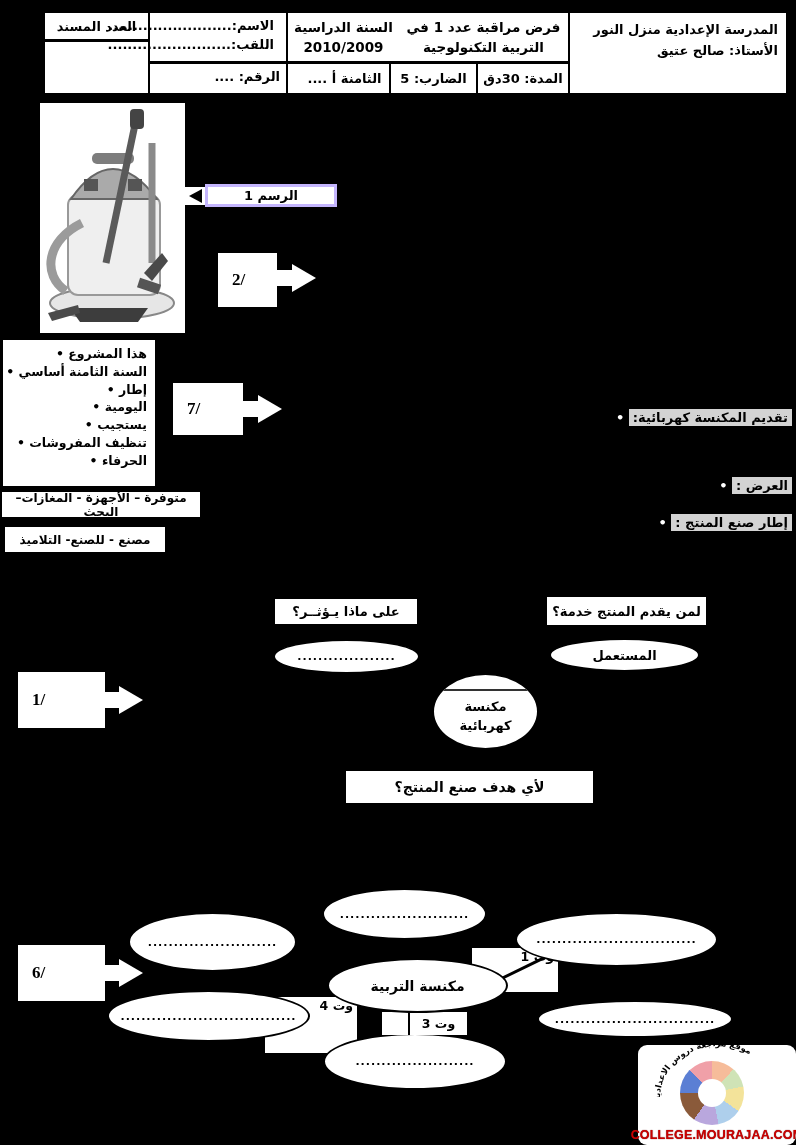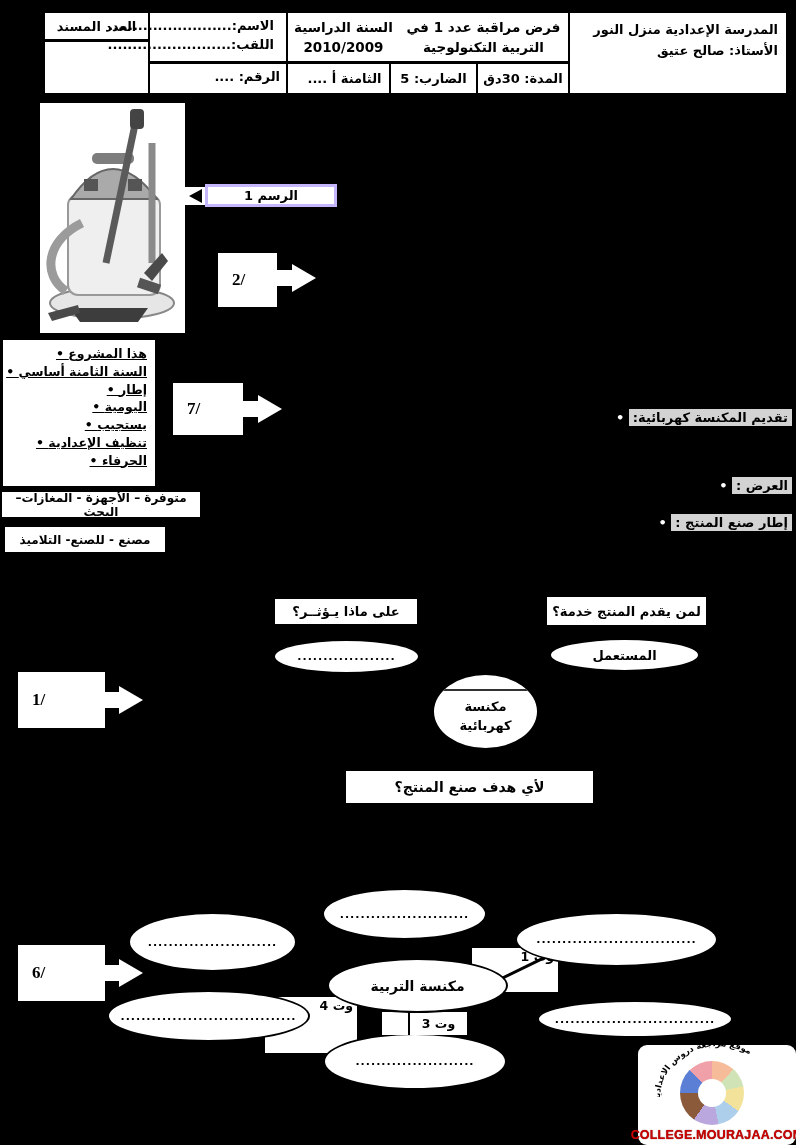--- a/index.html
+++ b/index.html
@@ -78,27 +78,27 @@
 
   <div class="wbox ctr" style="left:185px;top:187px;width:20px;height:18px;">
     <span style="width:0;height:0;border-top:7px solid transparent;border-bottom:7px solid transparent;border-right:13px solid #000;"></span>
   </div>
   <div class="wbox ctr ar fs13" style="left:205px;top:184px;width:132px;height:23px;border:3px solid #c4b5fd;">الرسم 1</div>
 
   <div class="task" style="left:218px;top:253px;width:59px;height:54px;">2/</div>
   <div class="shaft" style="left:277px;top:270px;width:16px;height:16px;"></div>
   <div class="ahead" style="left:292px;top:264px;"></div>
 
-  <div class="wbox" style="left:3px;top:340px;width:152px;height:146px;padding:5px 8px 5px 4px;text-decoration:underline;">
+  <div class="wbox" style="left:3px;top:340px;width:152px;height:146px;padding:5px 8px 5px 4px;">
     <div class="wb-item">هذا المشروع</div>
     <div class="wb-item">السنة الثامنة أساسي</div>
     <div class="wb-item">إطار</div>
     <div class="wb-item">اليومية</div>
     <div class="wb-item">يستجيب</div>
-    <div class="wb-item">تنظيف الإعدادية</div>
+    <div class="wb-item">تنظيف المفروشات</div>
     <div class="wb-item">الحرفاء</div>
   </div>
   <div class="wbox ctr ar fs12" style="left:2px;top:492px;width:198px;height:25px;">متوفرة – الأجهزة - المغازات– البحث</div>
   <div class="wbox ctr ar fs12" style="left:5px;top:527px;width:160px;height:25px;">مصنع - للصنع- التلاميذ</div>
 
   <div class="task" style="left:173px;top:383px;width:70px;height:52px;">7/</div>
   <div class="shaft" style="left:243px;top:401px;width:16px;height:16px;"></div>
   <div class="ahead" style="left:258px;top:395px;"></div>
 
   <div class="prompt" style="top:410px;">

